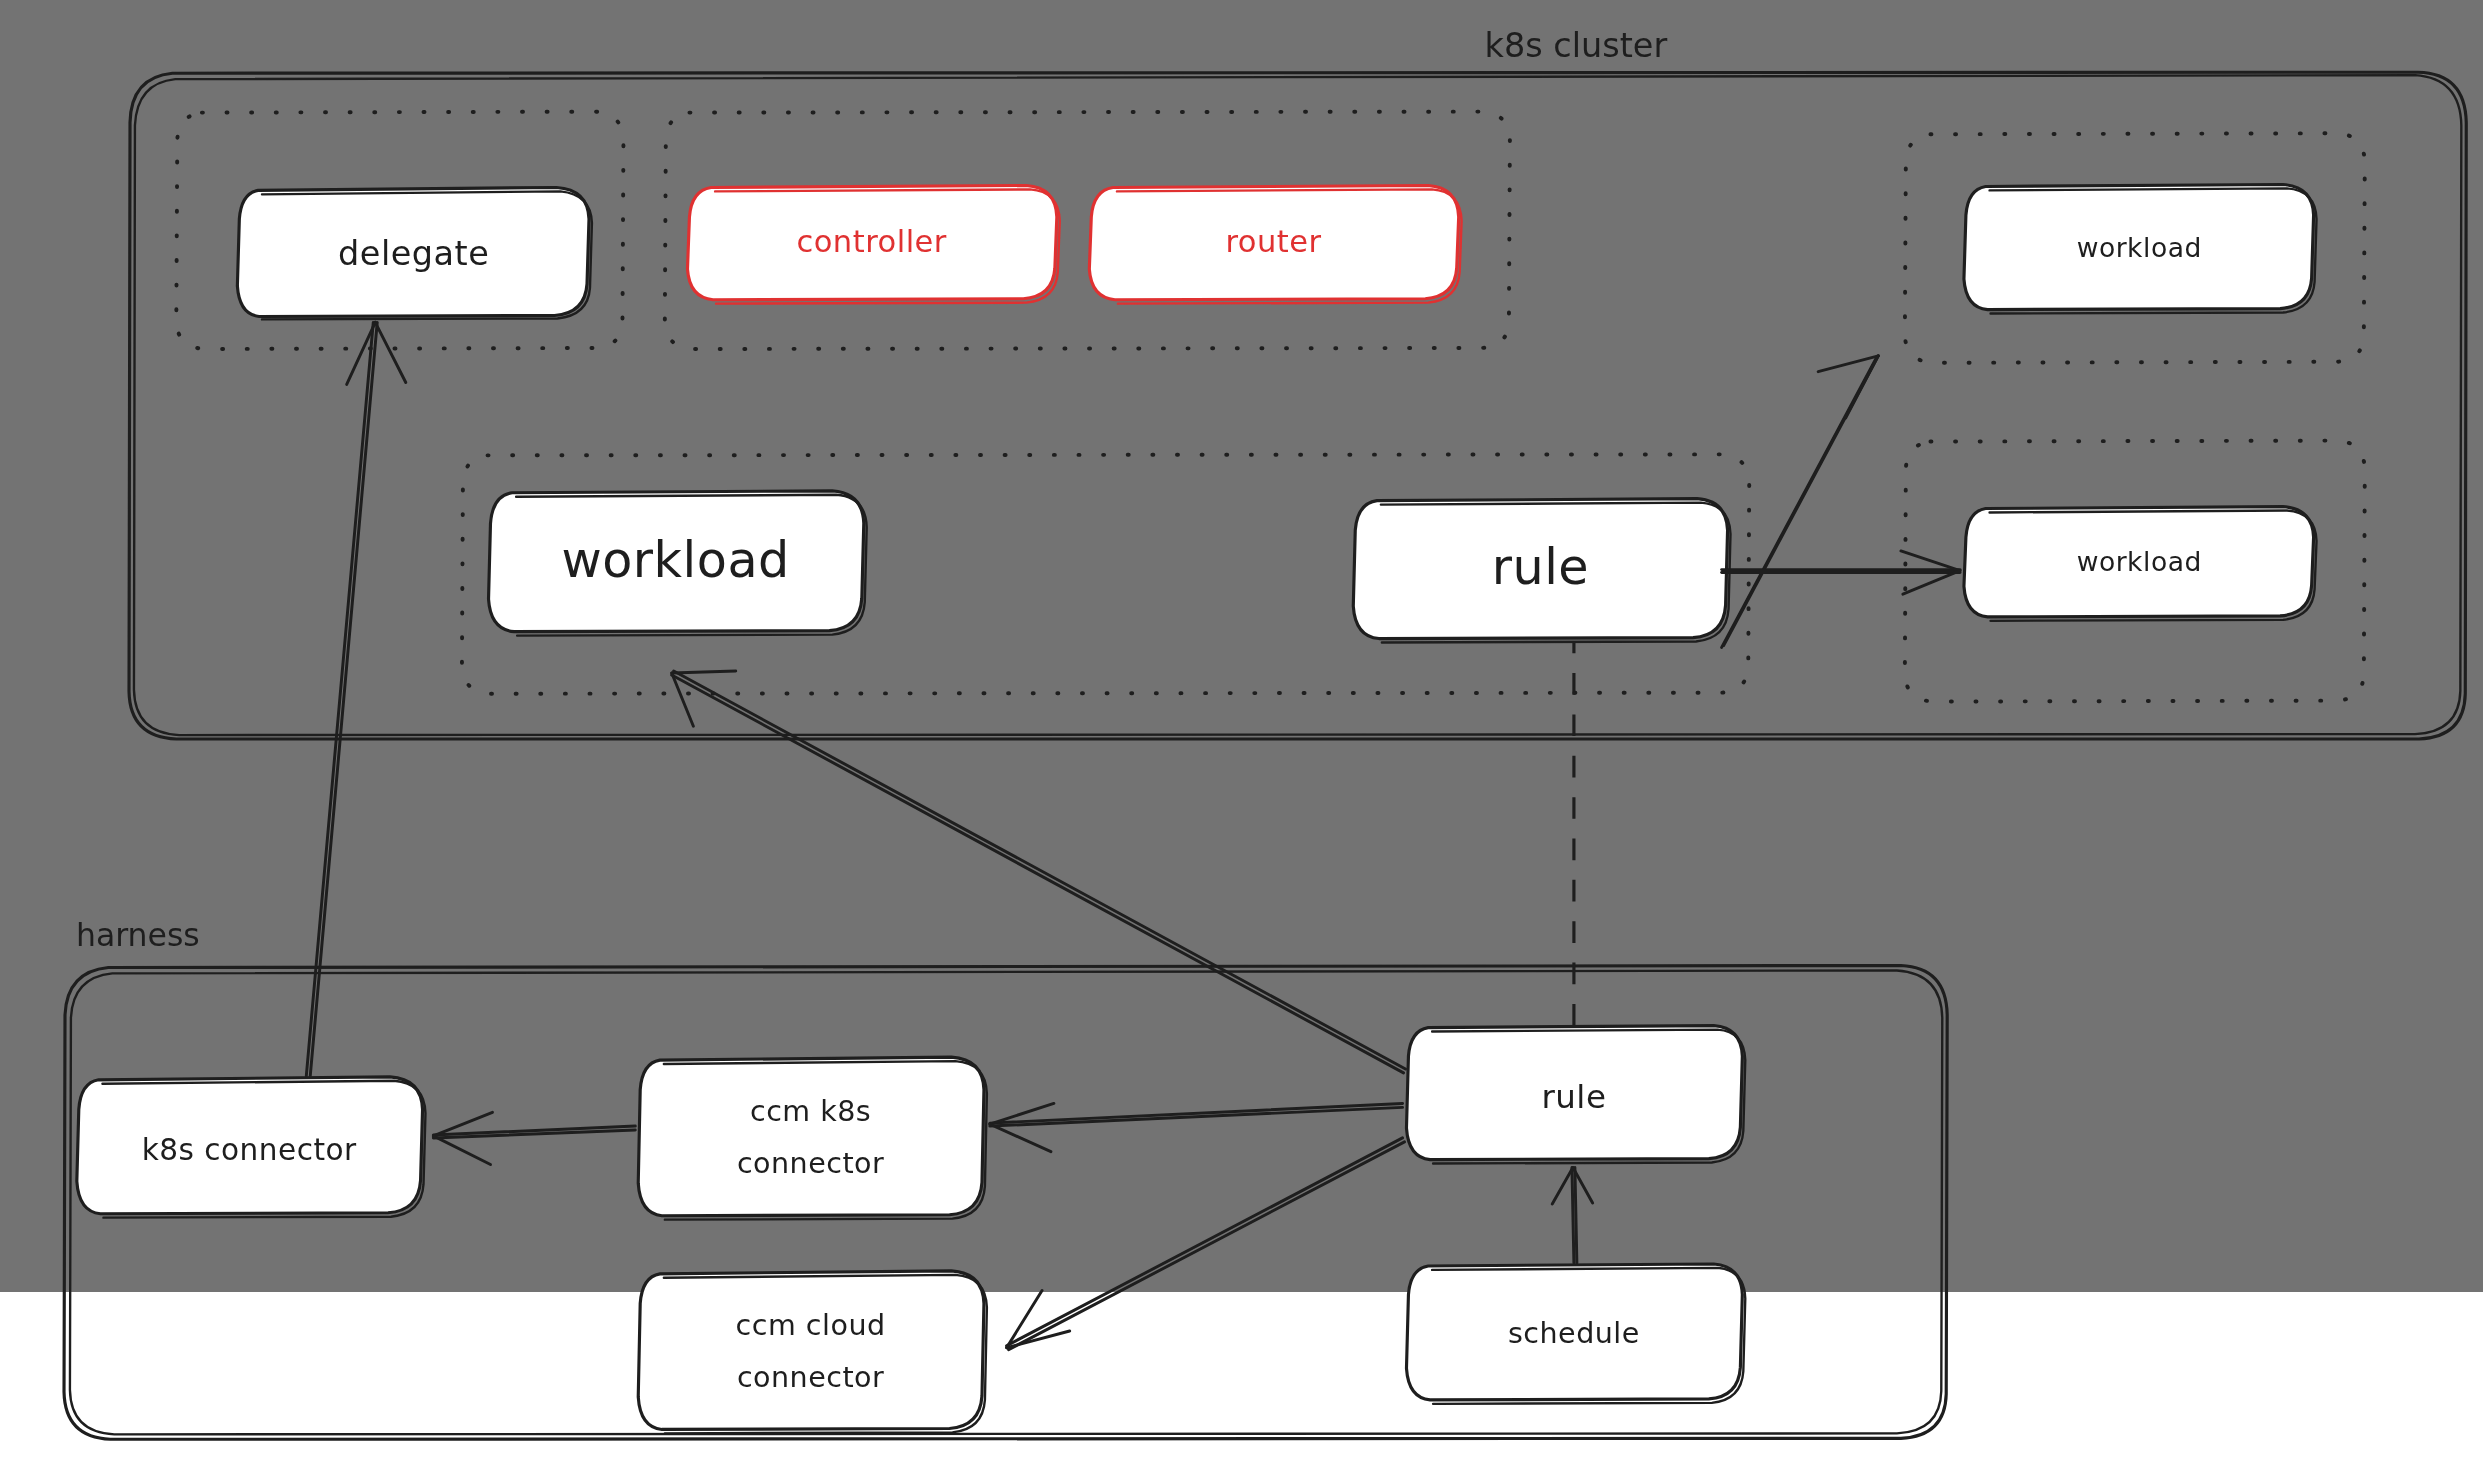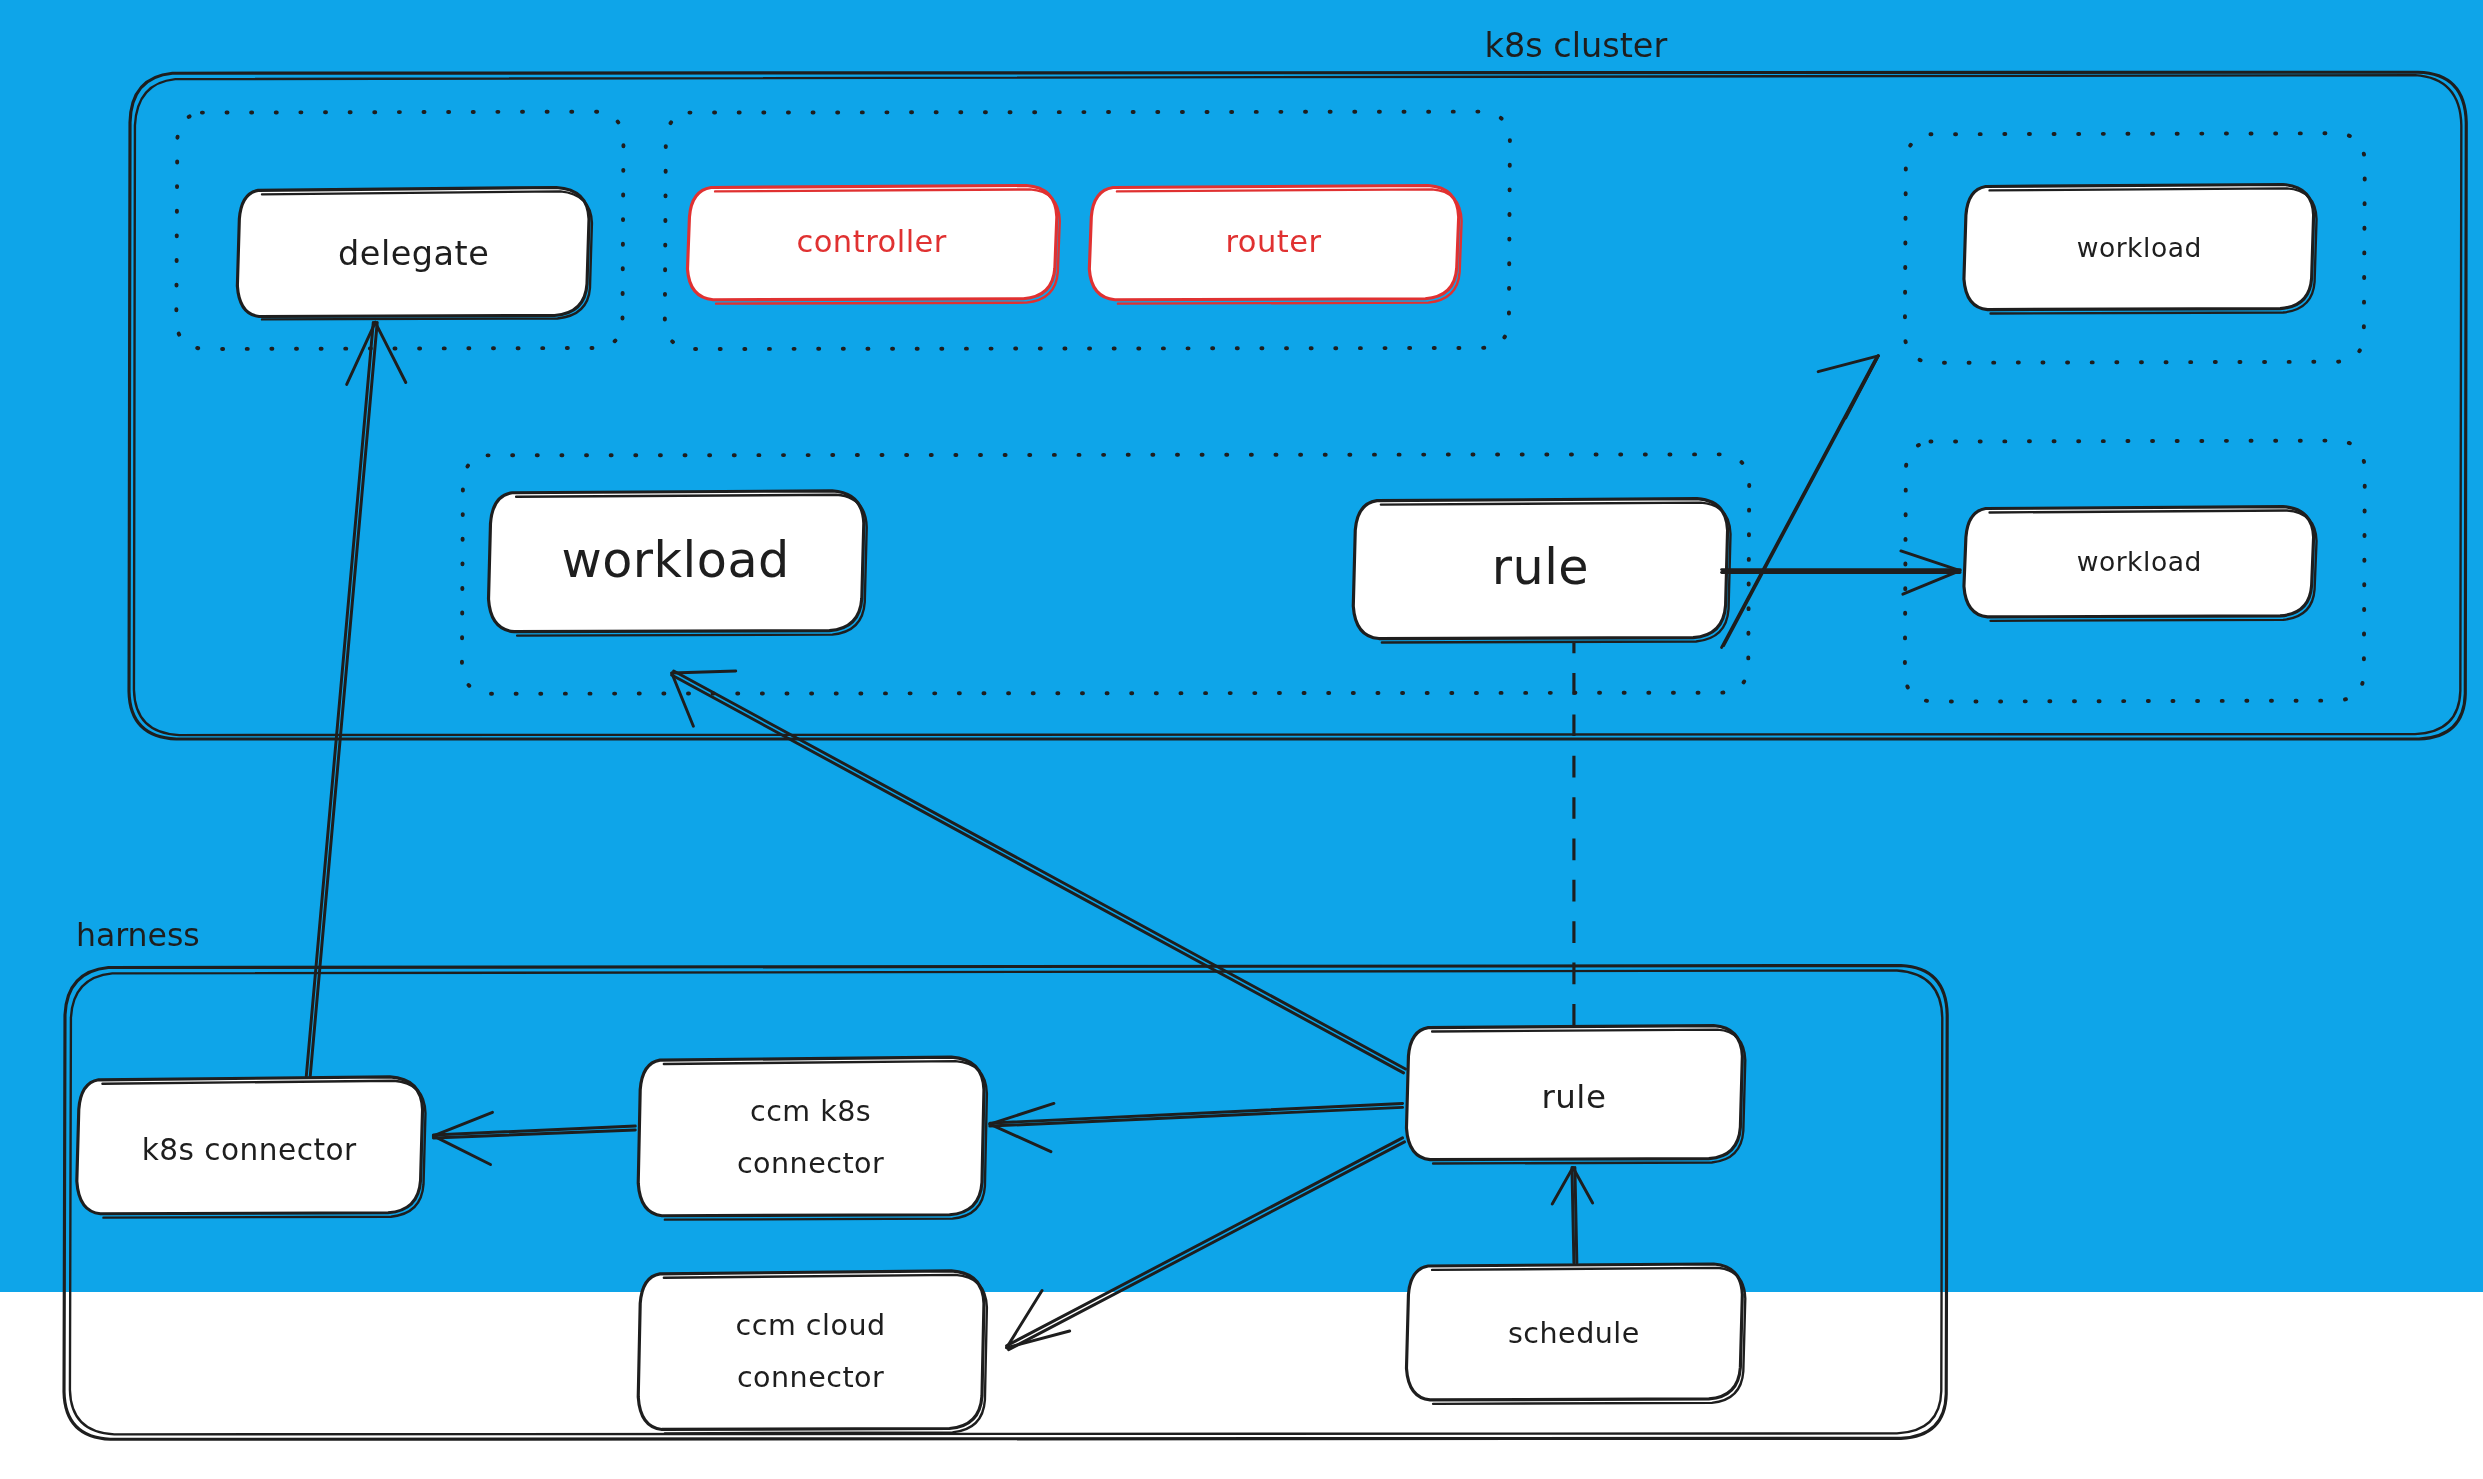--- a/index.html
+++ b/index.html
@@ -1,21 +1,21 @@
 <!DOCTYPE html>
 <html><head>
 <meta charset="utf-8">
 <title>k8s cluster / harness architecture diagram</title>
 <style>
   html,body{margin:0;padding:0;background:#ffffff;}
   body{
     width:2483px;height:1480px;overflow:hidden;
     font-family:"DejaVu Sans", sans-serif;
   }
-  #canvas{position:relative;width:2483px;height:1292px;background:#0ea5e9;text-align:center;}
+  #canvas{position:relative;width:2483px;height:1292px;background:#737373;text-align:center;}
   svg#diagram{position:absolute;inset:0;width:2483px;height:1480px;}
   
   .sketch-stroke{fill:none;stroke:#1e1e1e;stroke-width:3.2;
      stroke-linecap:round;stroke-linejoin:round;}
   .sketch-stroke.thin{stroke-width:2.4;}
   .sketch-stroke.red{stroke:#e03131;}
   .dotted-group{fill:none;stroke:#1e1e1e;stroke-width:4;
      stroke-linecap:round;stroke-dasharray:1 24;}
   .arrow-line{fill:none;stroke:#1e1e1e;stroke-width:3.0;
      stroke-linecap:round;stroke-linejoin:round;}

